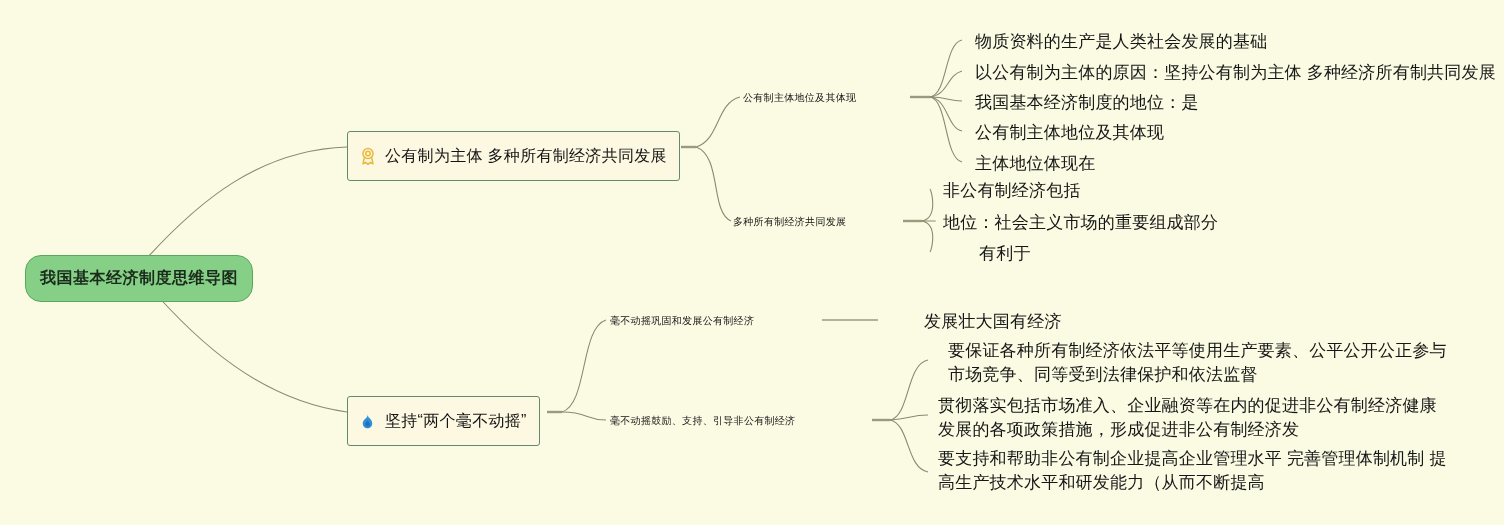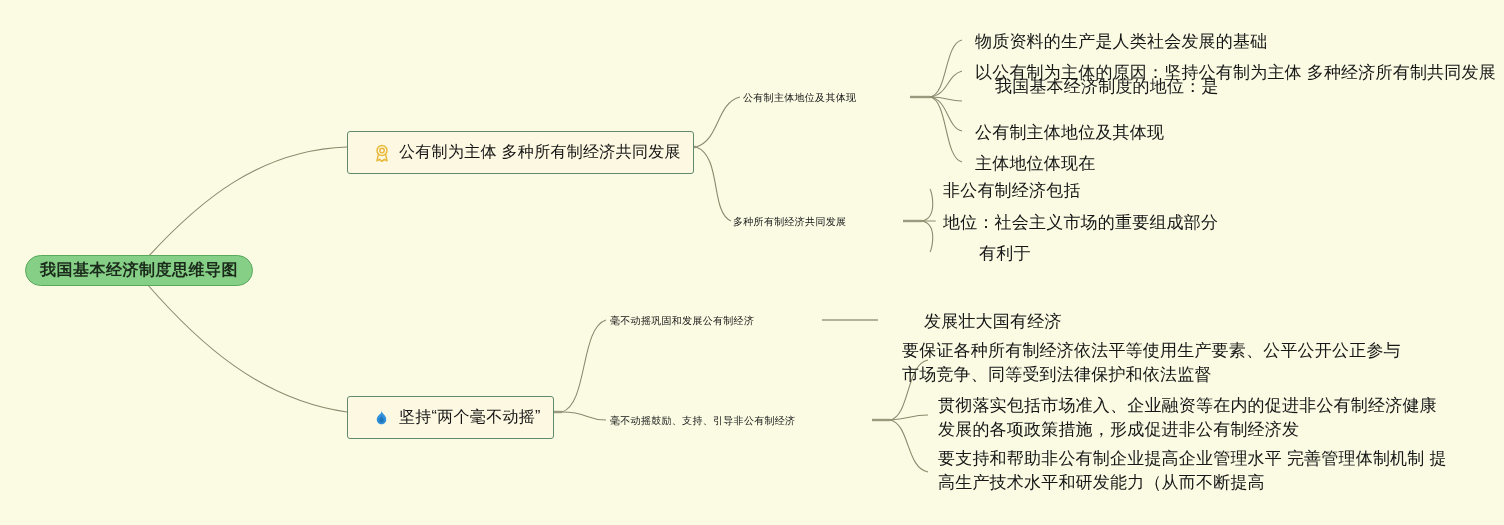--- a/index.html
+++ b/index.html
@@ -23,39 +23,39 @@
     pointer-events: none;
   }
   .node {
     position: absolute;
     white-space: nowrap;
   }
 
   
   .root-node {
     left: 25px; top: 255px;
-    height: 31px;
+    height: 47px;
     display: flex;
     align-items: center;
     padding: 0 14px;
     background: #86cf86;
     border: 1px solid #5aa85e;
     border-radius: 16px;
     color: #1b2b1b;
     font-size: 16px;
     font-weight: bold;
     letter-spacing: 0.5px;
   }
 
   
   .l1-node {
     display: flex;
     align-items: center;
-    height: 43px;
-    padding: 0 12px 0 23px;
+    height: 50px;
+    padding: 0 12px 0 9px;
     background: #fdf8e1;
     border: 1px solid #5f8a6e;
     border-radius: 3px;
     font-size: 16px;
     color: #141414;
     letter-spacing: 0.3px;
   }
   .l1-node .icon {
     display: inline-flex;
     align-items: center;
@@ -86,28 +86,28 @@
     letter-spacing: 0.2px;
     line-height: 21px;
   }
   .l3-node.wrap {
     white-space: normal;
     width: 512px;
     line-height: 24px;
   }
   #l3-a1 { left: 975px; top: 31px; }
   #l3-a2 { left: 975px; top: 62px; }
-  #l3-a3 { left: 975px; top: 76px; margin-left: 20px; }
+  #l3-a3 { left: 975px; top: 92px; }
   #l3-a4 { left: 975px; top: 122px; }
   #l3-a5 { left: 975px; top: 153px; }
   #l3-b1 { left: 943px; top: 180px; }
   #l3-b2 { left: 943px; top: 212px; }
   #l3-b3 { left: 979px; top: 243px; }
   #l3-c1 { left: 924px; top: 311px; }
-  #l3-d1 { left: 902px; top: 339px; }
+  #l3-d1 { left: 948px; top: 339px; }
   #l3-d2 { left: 938px; top: 394px; }
   #l3-d3 { left: 938px; top: 447px; }
 </style>
 </head>
 <body>
 
 <div id="mindmap">
 
   <svg class="edges" viewBox="0 0 1504 525" xmlns="http://www.w3.org/2000/svg">
     <g fill="none" stroke="#8a8a6d" stroke-width="1.1">

